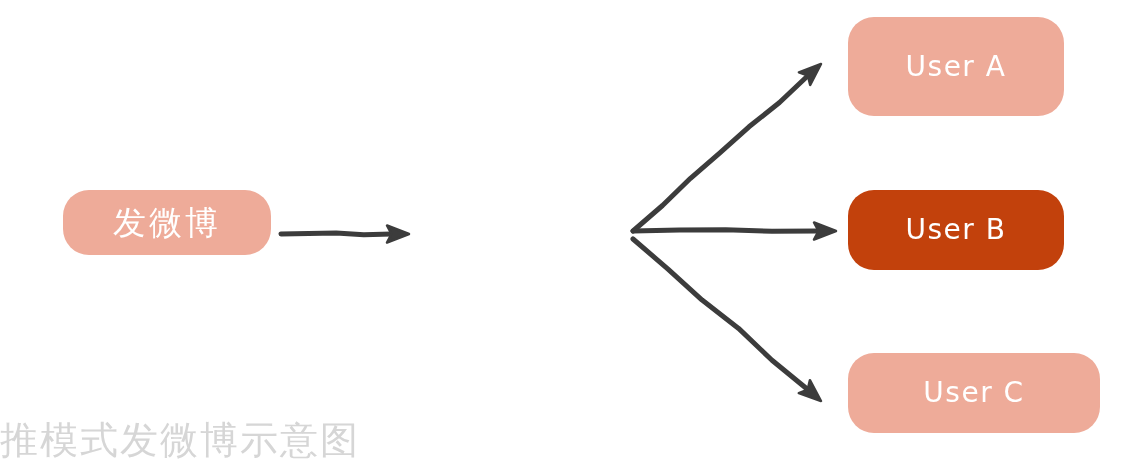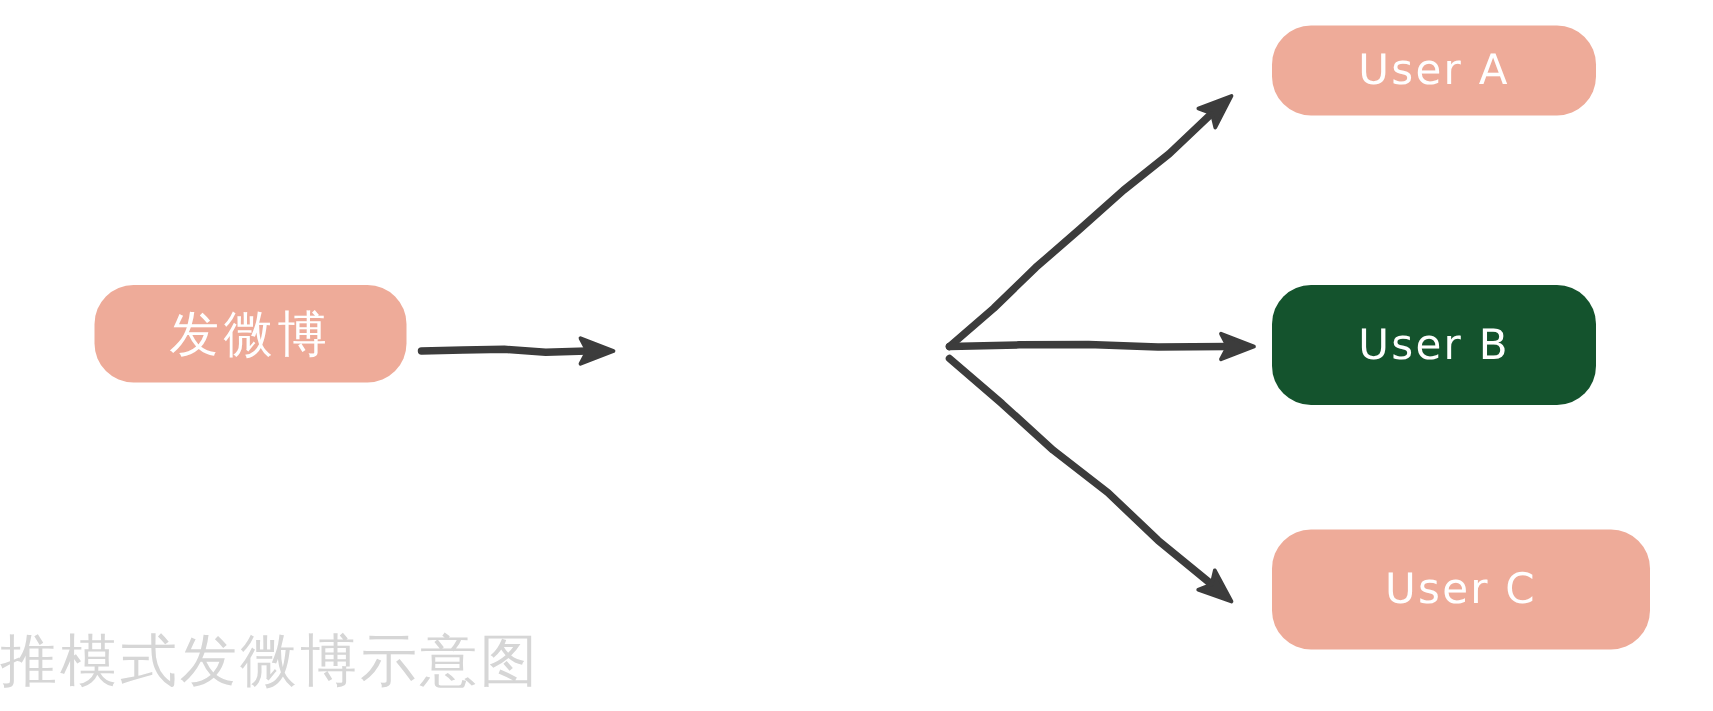--- a/index.html
+++ b/index.html
@@ -80,25 +80,25 @@
       <path d="M 836.0 231.0 L 814.0 239.5 L 818.5 231.0 L 814.0 222.5 Z" fill="#3c3c3c" stroke="#3c3c3c" stroke-width="2.5" stroke-linejoin="round"></path>
       <path d="M 633.0 239.0 L 668.0 269.1 L 702.1 300.1 L 738.6 328.4 L 772.0 360.2 L 807.7 389.5" fill="none" stroke="#3c3c3c" stroke-width="5" stroke-linecap="round" stroke-linejoin="round"></path>
       <path d="M 821.0 401.0 L 798.8 393.1 L 807.7 389.6 L 809.9 380.2 Z" fill="#3c3c3c" stroke="#3c3c3c" stroke-width="2.5" stroke-linejoin="round"></path>
     </svg>
 
   <div class="node" style="left: 63px; top: 190px; width: 208px; height: 65px; background: rgb(238, 171, 153); color: rgb(255, 255, 255);">
     <span class="node-label label-cn">发微博</span>
   </div>
 
 
-  <div class="node" style="left: 848px; top: 17px; width: 216px; height: 60px; background: rgb(238, 171, 153); color: rgb(255, 255, 255);">
+  <div class="node" style="left: 848px; top: 17px; width: 216px; height: 99px; background: rgb(238, 171, 153); color: rgb(255, 255, 255);">
     <span class="node-label label-en">User A</span>
   </div>
 
-  <div class="node" style="left: 848px; top: 190px; width: 216px; height: 80px; background: #14532d; color: rgb(255, 255, 255);">
+  <div class="node" style="left: 848px; top: 190px; width: 216px; height: 80px; background: #c2410c; color: rgb(255, 255, 255);">
     <span class="node-label label-en">User B</span>
   </div>
 
   <div class="node" style="left: 848px; top: 353px; width: 252px; height: 80px; background: rgb(238, 171, 153); color: rgb(255, 255, 255);">
     <span class="node-label label-en">User C</span>
   </div>
 
   <div class="caption" style="color: rgb(214, 214, 214);">推模式发微博示意图</div>
 
 </div>

